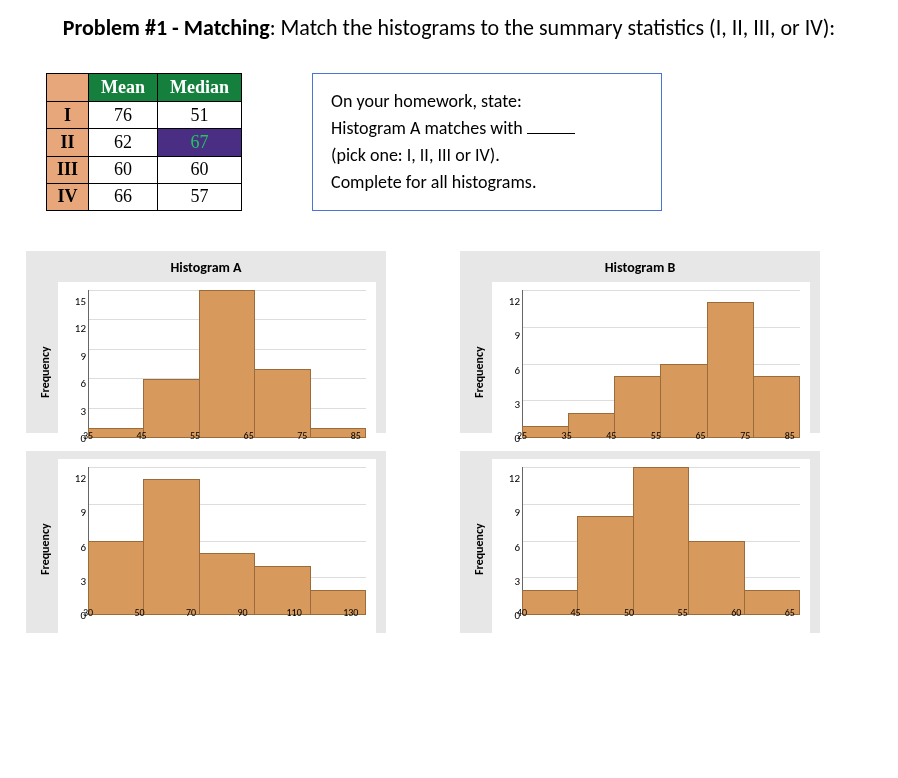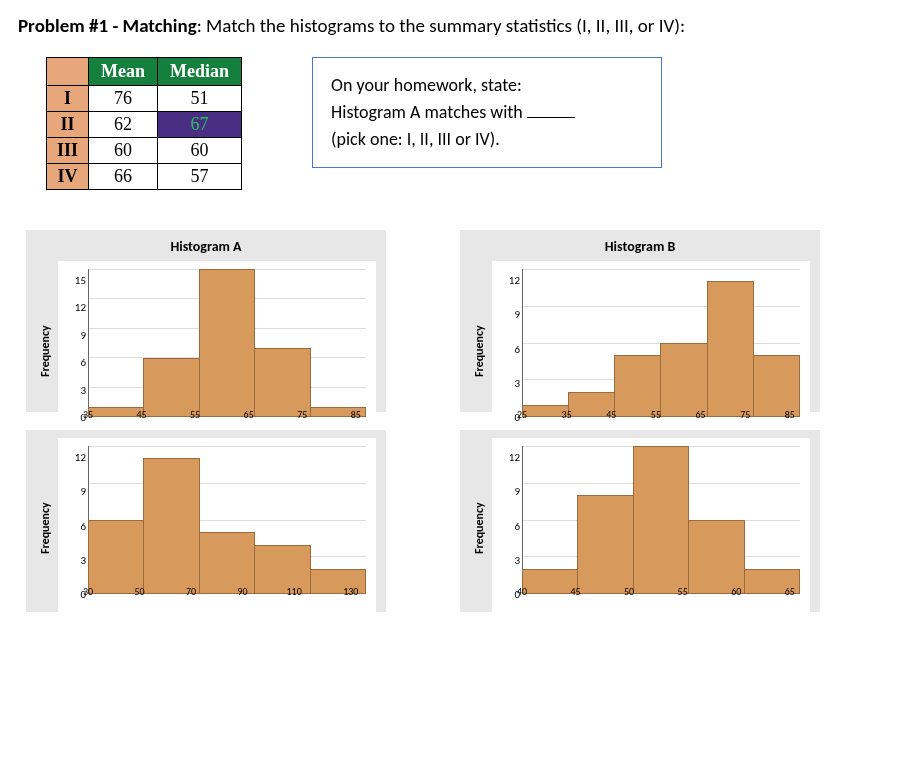--- a/index.html
+++ b/index.html
@@ -3,21 +3,21 @@
   <meta charset="utf-8">
   <style>
     * { box-sizing: border-box; margin: 0; padding: 0; }
     body {
       font-family: Calibri, Arial, sans-serif;
       background: #fff;
       padding: 14px 18px;
       width: 898px;
       color: #000;
     }
-    .heading { font-size: 19px; margin-bottom: 20px; }
+    .heading { font-size: 22px; margin-bottom: 32px; text-align: center; }
     .heading b { font-weight: bold; }
     .top-row { display: flex; gap: 70px; margin-left: 28px; margin-bottom: 40px; }
     .stats-table { border-collapse: collapse; font-family: Georgia, 'Times New Roman', serif; font-size: 18px; }
     .stats-table th {
       background: #15803d;
       color: #fff;
       font-weight: bold;
       padding: 3px 12px;
       border: 1px solid #000;
       font-family: Georgia, serif;
@@ -179,20 +179,21 @@
         <td>66</td>
         <td>57</td>
       </tr>
     </tbody>
   </table>
 
   <div class="info-box">
     <div>On your homework, state:</div>
     <div><span>Histogram A matches with </span><span class="blank"></span></div>
     <div>(pick one: I, II, III or IV).</div>
+    <div>Complete for all histograms.</div>
   </div>
 </div>
 
 <div class="charts-grid">
   <div class="chart-panel">
     <div class="chart-title">Histogram A</div>
     <div class="chart-body">
       <div class="ylabel">Frequency</div>
       <div class="plot-area">
           <div class="grid-lines">

